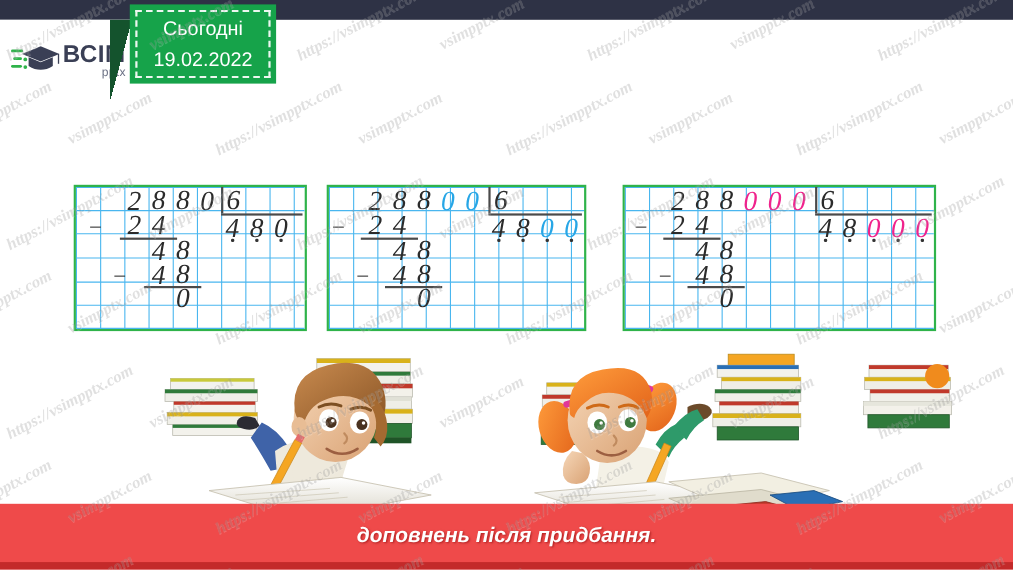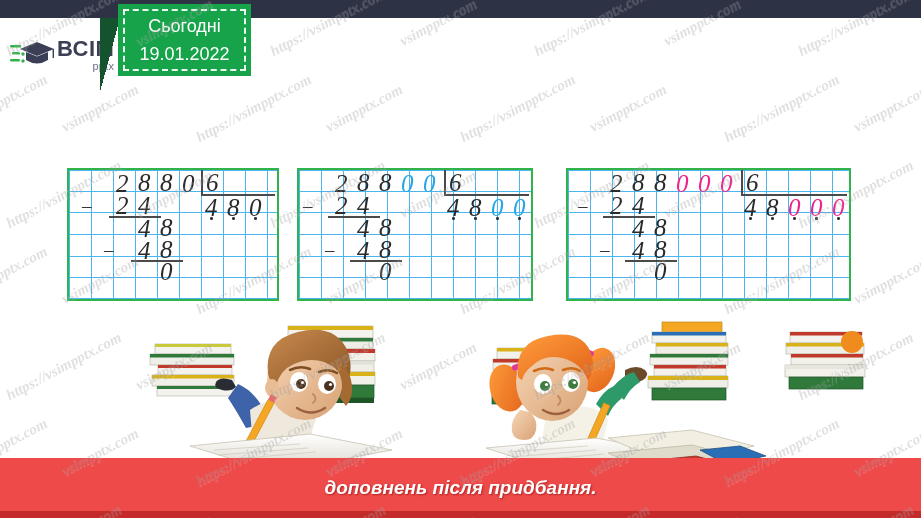--- a/index.html
+++ b/index.html
@@ -535,21 +535,21 @@
       </span>
       <span class="logo-text">
         <span class="logo-bcim">ВСІМ</span>
         <span class="logo-pptx" style="display:block">pptx</span>
       </span>
     </div>
   </div>
 
   <div class="date-badge">
     <span class="dl">Сьогодні</span>
-    <span class="dv">19.01.2022</span>
+    <span class="dv">19.02.2022</span>
   </div>
 
 
   <div class="red-banner">
     <span class="rb-line">доповнень після придбання.</span>
   </div>
 
 
   <div class="wm" id="wm">
       <span style="left: 0px; top: 14px;">https://vsimpptx.com</span>

